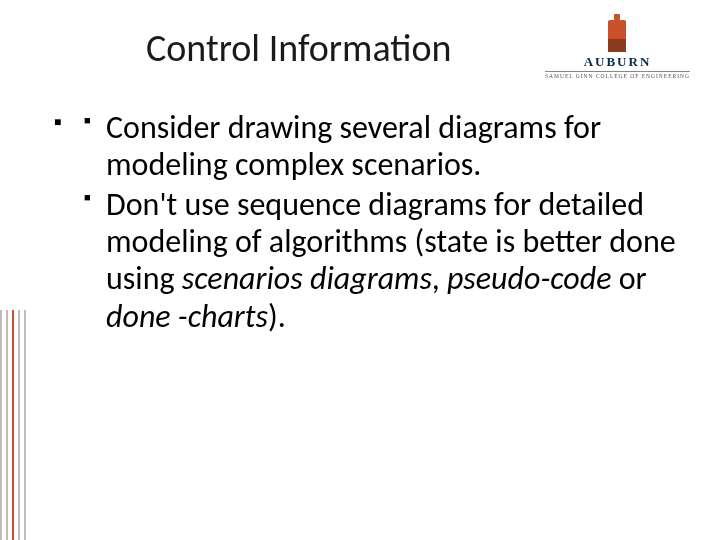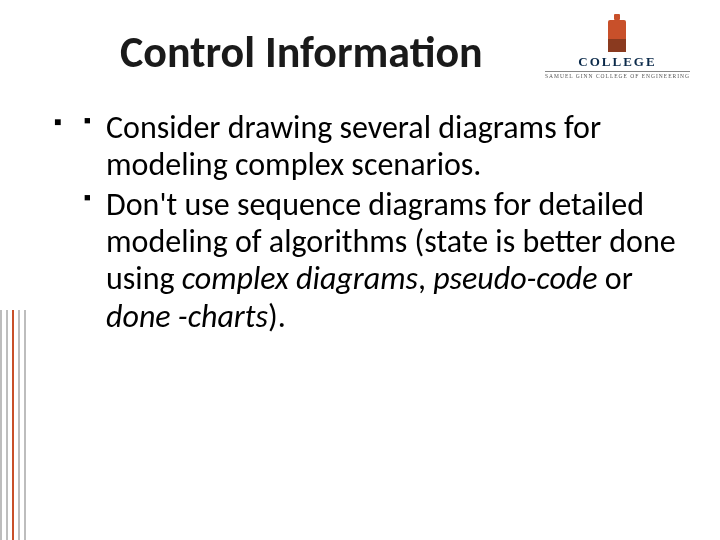--- a/index.html
+++ b/index.html
@@ -1,19 +1,19 @@
 <!DOCTYPE html>
 <html><head>
 <meta charset="utf-8">
 <style>
   * { margin: 0; padding: 0; box-sizing: border-box; }
   html, body { width: 720px; height: 540px; background: #fff; font-family: Calibri, "Segoe UI", Arial, sans-serif; color: #000; }
   .slide { position: relative; width: 720px; height: 540px; padding: 20px 40px 20px 50px; }
   .header { display: flex; align-items: flex-start; justify-content: space-between; margin-bottom: 30px; }
-  .title { font-size: 44px; font-weight: 700; color: #1a1a1a; margin-left: 70px; margin-top: 5px; }
+  .title { font-size: 38px; font-weight: 400; color: #1a1a1a; margin-left: 96px; margin-top: 5px; }
   .logo-block { text-align: center; margin-right: -10px; }
   .logo-tower { width: 18px; height: 32px; margin: 0 auto 2px; background: linear-gradient(to bottom, #c8502a 60%, #8a3a1f 60%); border-radius: 2px 2px 0 0; position: relative; }
   .logo-tower::before { content: ""; position: absolute; top: -6px; left: 6px; width: 6px; height: 6px; background: #c8502a; border-radius: 1px; }
   .logo-text { font-family: Georgia, serif; font-size: 13px; letter-spacing: 2px; color: #0b2a4a; font-weight: 600; }
   .logo-sub { font-family: Georgia, serif; font-size: 5.5px; letter-spacing: 1px; color: #555; border-top: 1px solid #888; padding-top: 1px; margin-top: 1px; }
   .body { padding-left: 0; }
   .lvl1 { list-style: none; }
   .lvl1 > li { position: relative; padding-left: 30px; font-size: 28px; line-height: 1.18; margin-bottom: 6px; }
   .lvl1 > li::before { content: "■"; position: absolute; left: 4px; top: 6px; font-size: 12px; color: #000; }
   .lvl2 { list-style: none; margin-top: 4px; }
@@ -26,34 +26,34 @@
 </style>
 </head>
 <body>
 
 <div class="slide">
 
   <div class="header">
     <div class="title">Control Information</div>
     <div class="logo-block">
       <div class="logo-tower"></div>
-      <div class="logo-text">COLLEGE</div>
+      <div class="logo-text">AUBURN</div>
       <div class="logo-sub">SAMUEL GINN COLLEGE OF ENGINEERING</div>
     </div>
   </div>
 
   <div class="body">
     <ul class="lvl1">
       <li>
         <ul class="lvl2">
           <li>
             <span>Consider drawing several diagrams for modeling complex scenarios.</span>
           </li>
           <li>
-            <span>Don't use sequence diagrams for detailed modeling of algorithms (state is better done using </span><span class="ital">complex diagrams</span><span>, </span><span class="ital">pseudo-code</span><span> or </span><span class="ital">done -charts</span><span>).</span>
+            <span>Don't use sequence diagrams for detailed modeling of algorithms (state is better done using </span><span class="ital">scenarios diagrams</span><span>, </span><span class="ital">pseudo-code</span><span> or </span><span class="ital">done -charts</span><span>).</span>
           </li>
         </ul>
       </li>
     </ul>
   </div>
 
   <div class="edge-stripes">
     <span></span>
       <span></span>
       <span></span>

